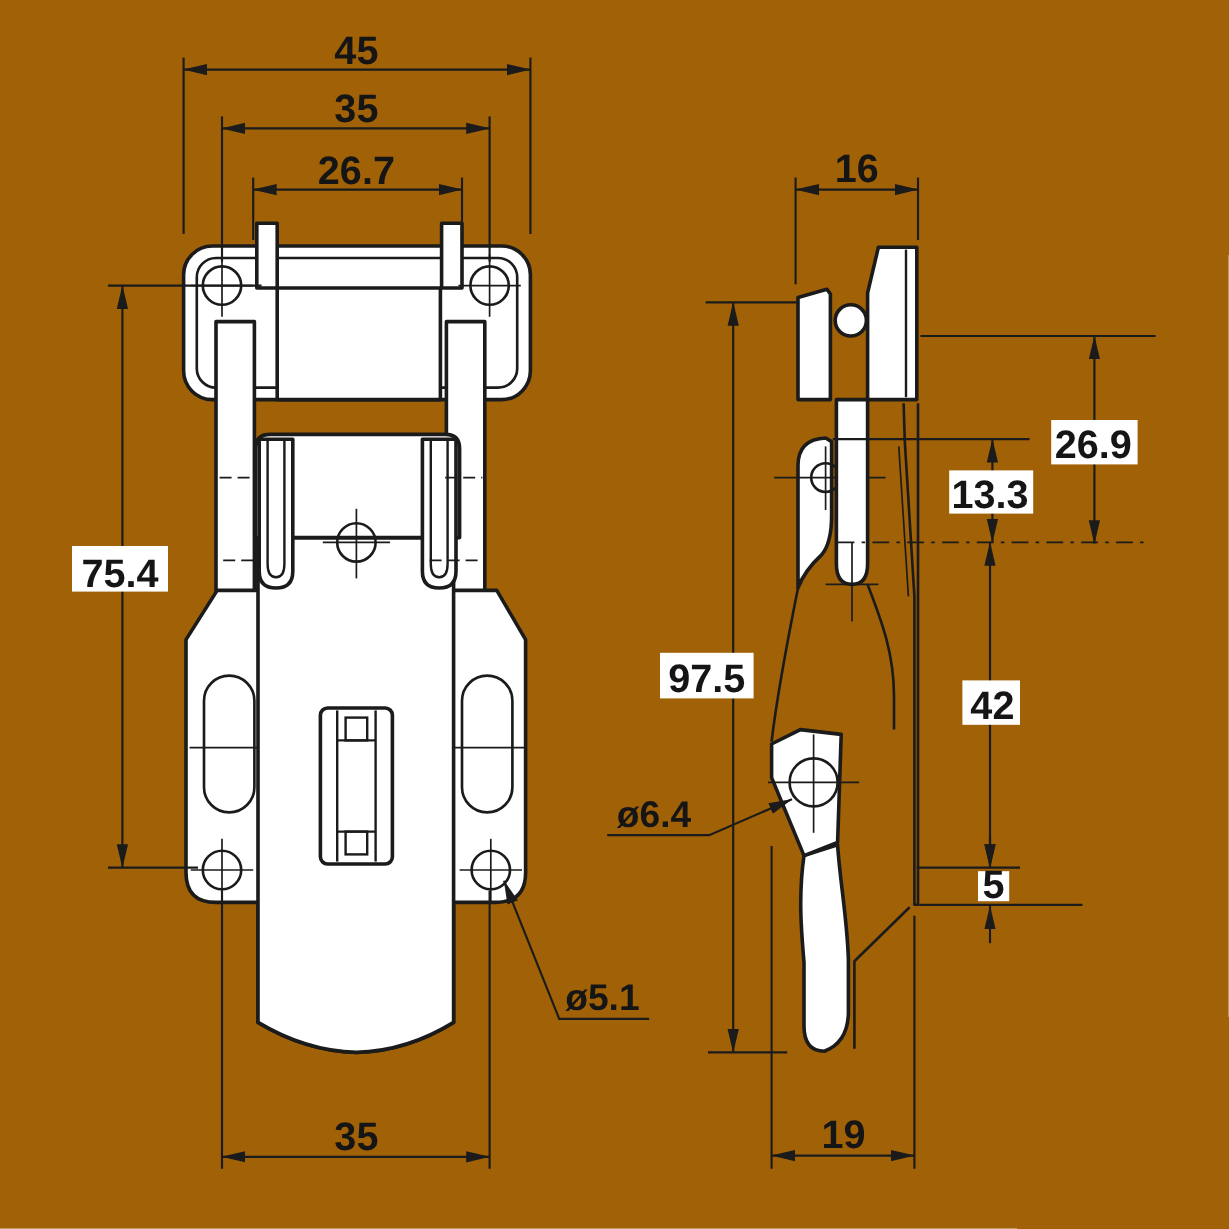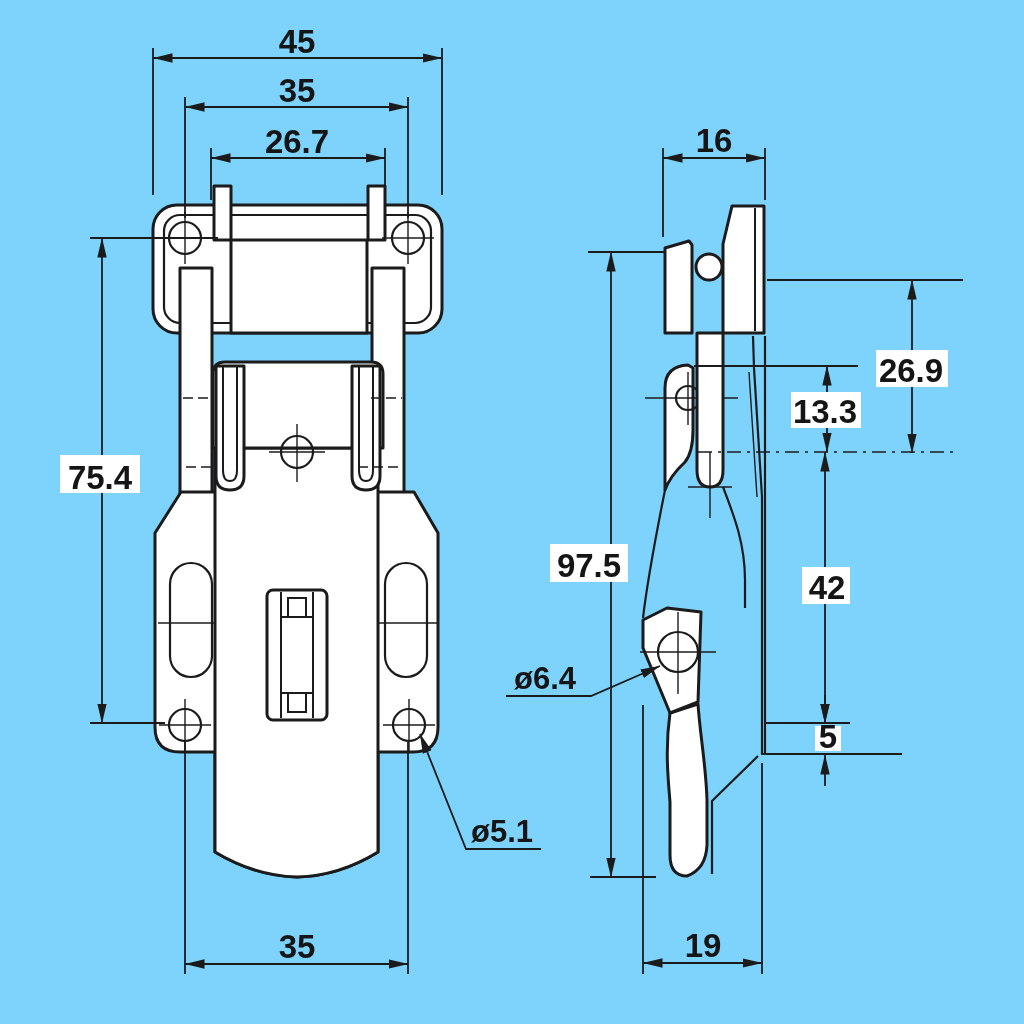--- a/index.html
+++ b/index.html
@@ -1,16 +1,16 @@
 <!DOCTYPE html>
 <html><head>
 <meta charset="utf-8">
 <style>
   html,body{margin:0;padding:0;background:#ffffff;}
-  .page{width:1024px;height:1024px;background:#7dd3fc;position:relative;overflow:hidden;}
+  .page{width:1024px;height:1024px;background:#a16207;position:relative;overflow:hidden;}
   svg{display:block;}
   .outline{fill:#ffffff;stroke:#1b1b1b;stroke-width:3;stroke-linejoin:round;}
   .outline2{fill:none;stroke:#1b1b1b;stroke-width:2.2;stroke-linejoin:round;}
   .detail{fill:none;stroke:#1b1b1b;stroke-width:2;}
   .dim{stroke:#1b1b1b;stroke-width:1.8;fill:none;}
   .thin{stroke:#1b1b1b;stroke-width:1.4;fill:none;}
   .dash{stroke:#1b1b1b;stroke-width:1.4;fill:none;stroke-dasharray:14 6 3 6;}
   .dash2{stroke:#1b1b1b;stroke-width:1.4;fill:none;stroke-dasharray:10 5;}
   .dimtext{font-family:"Liberation Sans",sans-serif;font-size:33px;font-weight:700;fill:#151515;}
   .dimtext.sm{font-size:31px;}

